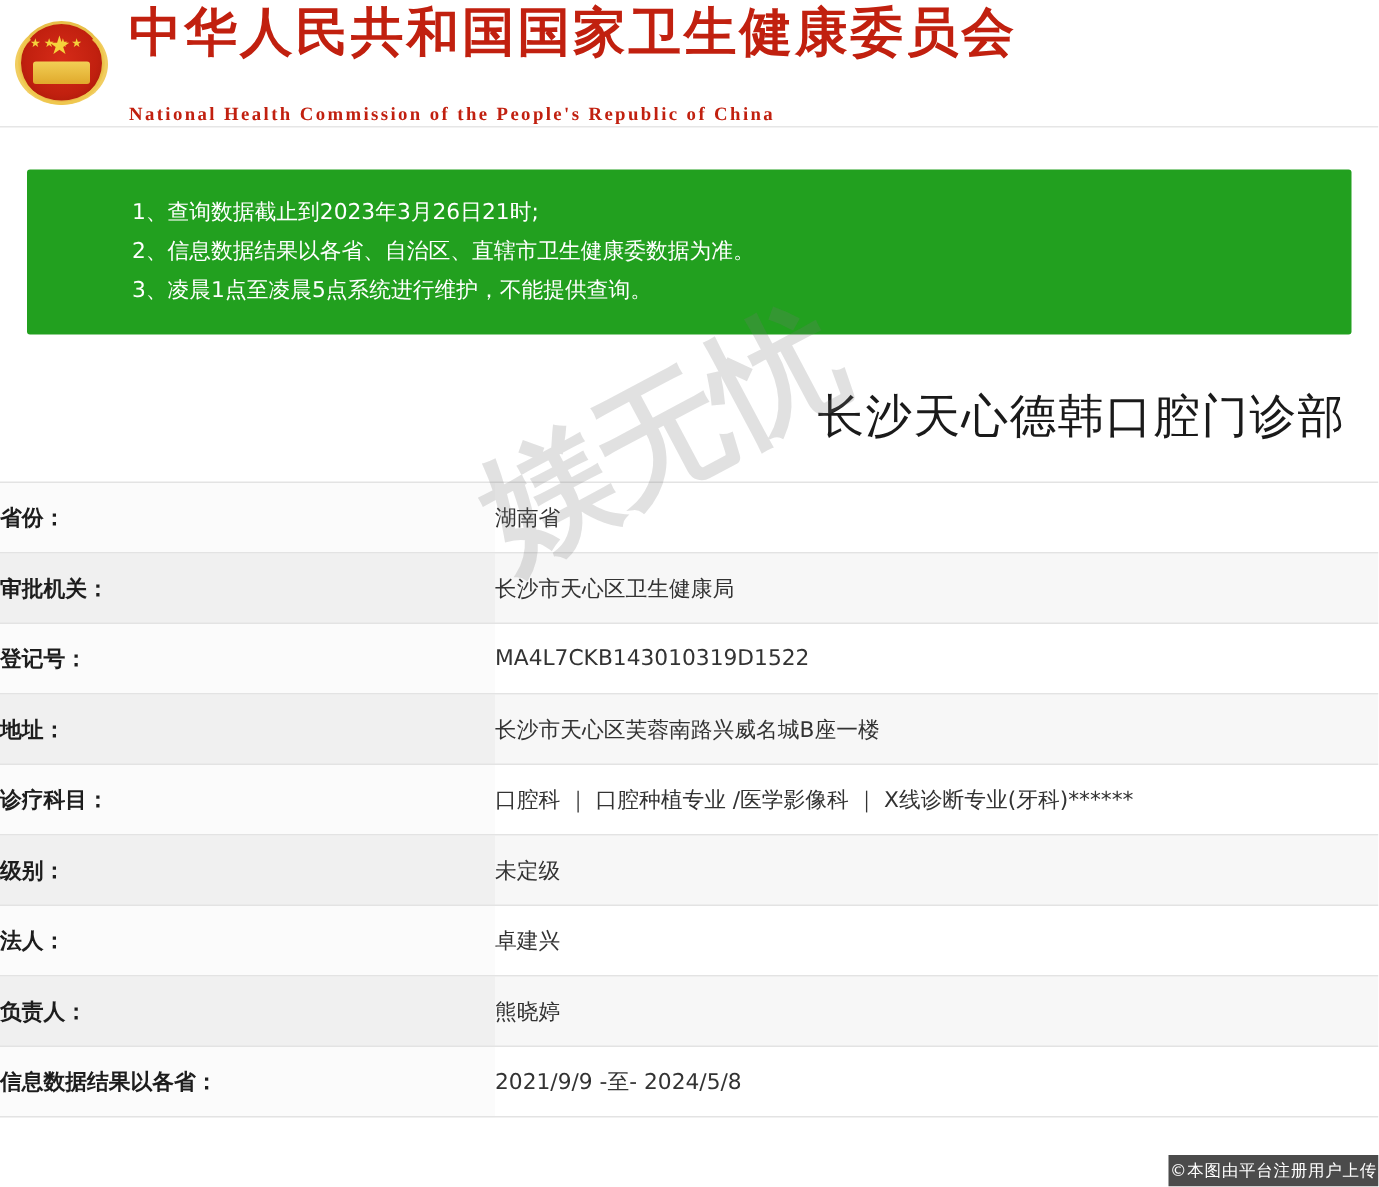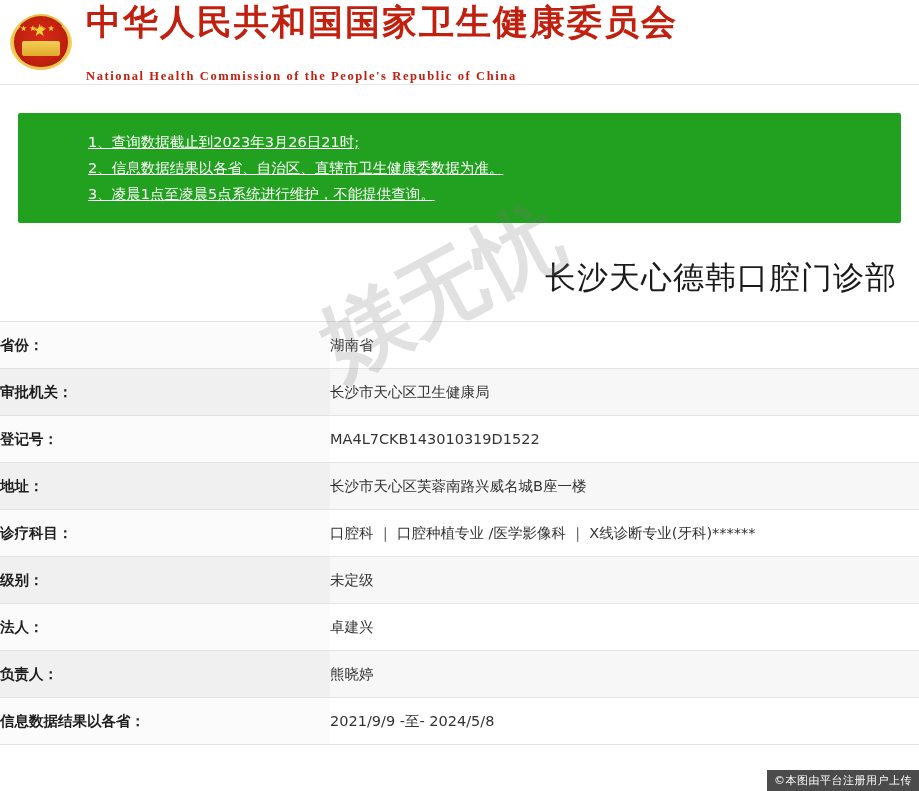--- a/index.html
+++ b/index.html
@@ -107,21 +107,20 @@
     padding: 28px 18px 0 18px;
   }
   .notice {
     background: #22a01f;
     color: #ffffff;
     border-radius: 2px;
     padding: 16px 0 16px 70px;
     font-size: 14.5px;
     line-height: 26px;
     font-family: "DejaVu Sans", sans-serif;
-    text-decoration: underline;
   }
   .notice div {
     white-space: nowrap;
   }
 
   
   .title {
     text-align: right;
     padding: 34px 22px 22px 0;
     font-family: "DejaVu Sans", sans-serif;
@@ -183,21 +182,21 @@
 
   
   .credit {
     position: absolute;
     right: 0;
     bottom: 0;
     background: #4b4b4b;
     color: #ffffff;
     font-family: "DejaVu Sans", sans-serif;
     font-size: 11px;
-    padding: 3px 7px;
+    padding: 3px 1px;
     letter-spacing: .5px;
     white-space: nowrap;
   }
 </style>
 </head>
 <body>
 
 <div class="header">
   <div class="emblem">
     <div class="circle"></div>

